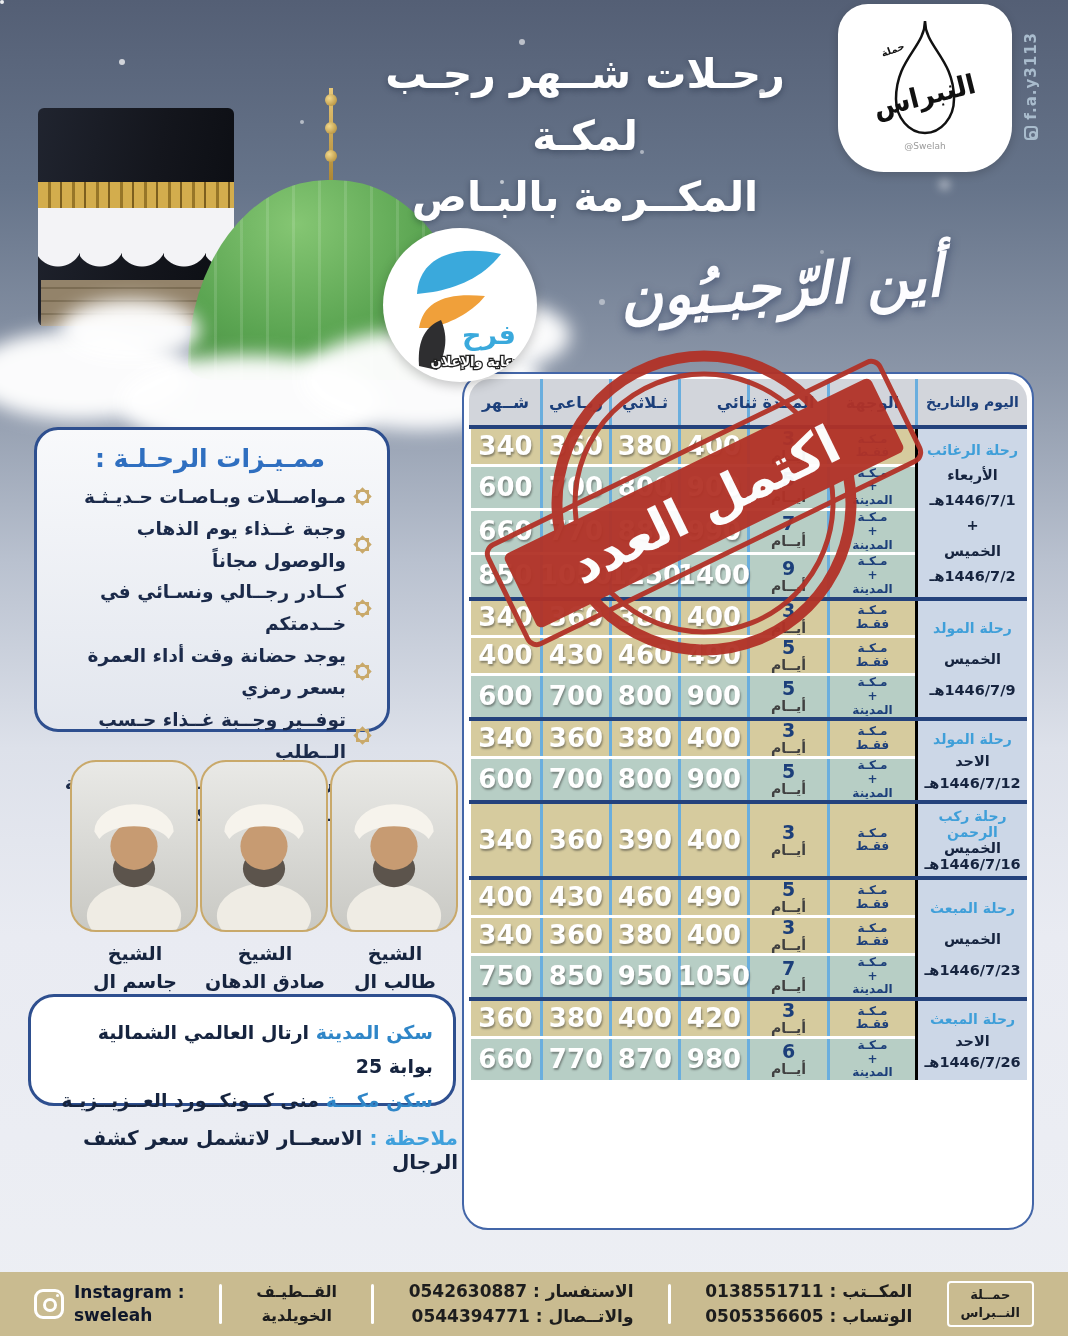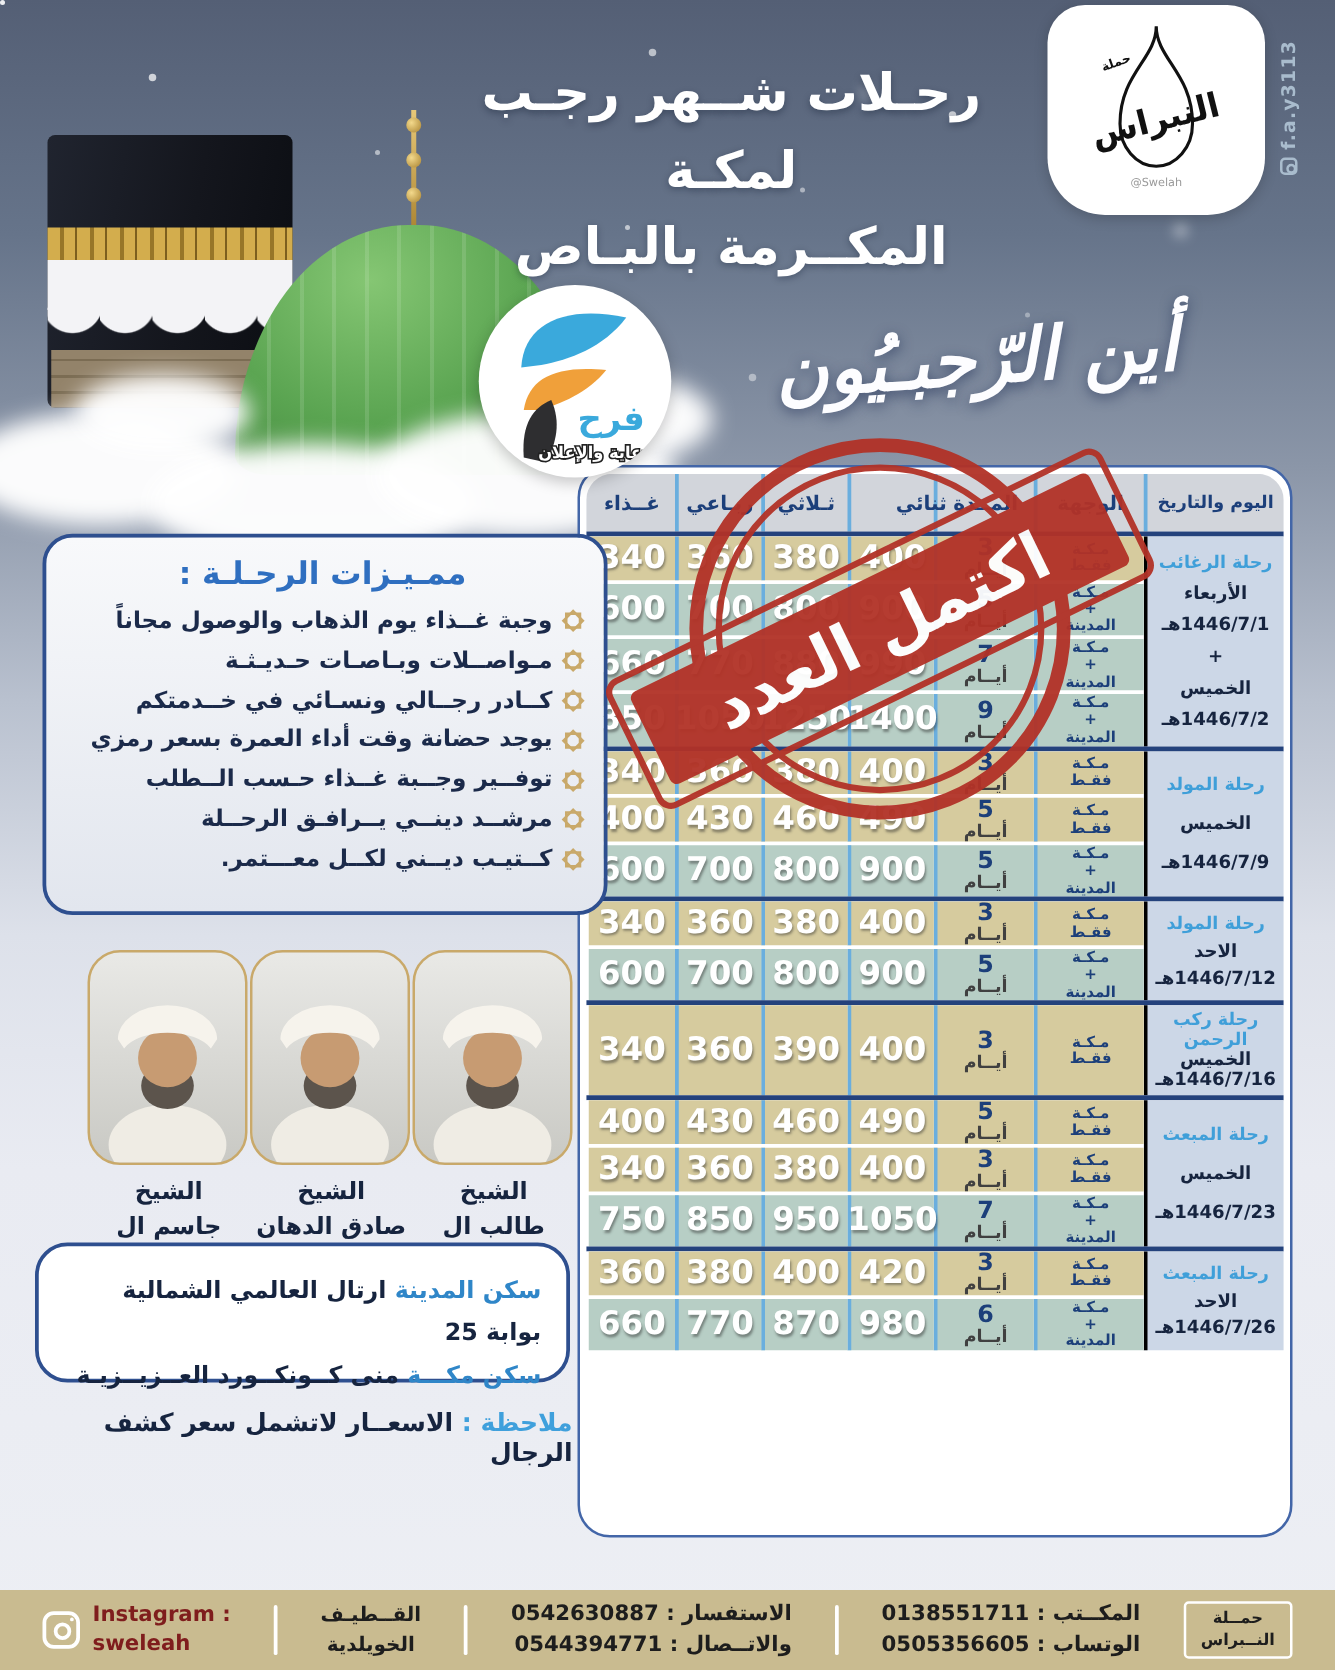--- a/index.html
+++ b/index.html
@@ -51,21 +51,21 @@
   .handle-vert{position:absolute;left:1022px;top:32px;z-index:2;display:flex;flex-direction:column;align-items:center;gap:6px;}
   .handle-vert .txt{writing-mode:vertical-rl;transform:rotate(180deg);color:#a9bccd;font-size:15px;font-weight:bold;letter-spacing:1px;}
   .cam{width:14px;height:14px;border:2px solid #a9bccd;border-radius:4px;position:relative;}
   .cam::after{content:"";position:absolute;left:3px;top:3px;width:4px;height:4px;border:2px solid #a9bccd;border-radius:50%;}
 
   
   .farah{position:absolute;left:383px;top:228px;width:154px;height:154px;border-radius:50%;background:#fff;z-index:7;
     box-shadow:0 4px 12px rgba(0,0,0,.22);overflow:hidden;}
 
   
-  .features{position:absolute;left:34px;top:427px;width:452px;height:305px;z-index:4;
+  .features{position:absolute;left:34px;top:427px;width:356px;height:305px;z-index:4;
     background:linear-gradient(180deg,#f8f9fb 0%,#e2e6ee 100%);border:3px solid #2e4f8f;border-radius:24px;
     padding:14px 18px 22px 14px;direction:rtl;}
   .features-title{color:#2f6fc0;font-size:25px;font-weight:bold;text-align:center;margin-bottom:8px;}
   .feat-item{display:flex;align-items:center;gap:10px;color:#1b2a4a;font-weight:bold;font-size:18.5px;line-height:1.72;}
   .bullet{position:relative;width:13px;height:13px;flex:0 0 13px;border:2px solid #c9a96a;transform:rotate(45deg);background:transparent;}
   .bullet::after{content:"";position:absolute;left:-2px;top:-2px;width:9px;height:9px;border:2px solid #c9a96a;transform:rotate(45deg);}
 
   
   .sheikhs{position:absolute;left:40px;top:760px;width:420px;z-index:4;display:flex;justify-content:flex-end;}
   .sheikh{width:130px;text-align:center;}
@@ -115,21 +115,21 @@
 
   
   .footer{position:absolute;left:0;bottom:0;width:1068px;height:64px;background:#c9bb90;z-index:8;
     display:flex;flex-direction:row-reverse;align-items:center;justify-content:space-between;padding:0 34px;direction:ltr;}
   .f-badge{border:2px solid #fff;border-radius:4px;padding:3px 12px;color:#1d1d1d;font-weight:bold;font-size:13px;
     text-align:center;line-height:1.35;direction:rtl;}
   .f-block{direction:rtl;color:#1d1d1d;font-weight:bold;font-size:17px;line-height:1.45;text-align:right;}
   .f-block .num{direction:ltr;unicode-bidi:embed;letter-spacing:1px;}
   .f-sep{width:3px;height:40px;background:#fff;border-radius:2px;}
   .f-loc{direction:rtl;color:#1d1d1d;font-weight:bold;font-size:16px;line-height:1.5;text-align:center;}
-  .f-insta{display:flex;align-items:center;gap:10px;color:#7f1d1d;font-weight:bold;font-size:17px;line-height:1.35;}
+  .f-insta{display:flex;align-items:center;gap:10px;color:#0f172a;font-weight:bold;font-size:17px;line-height:1.35;}
   .ig{width:30px;height:30px;border:3px solid #fff;border-radius:9px;position:relative;flex:0 0 30px;}
   .ig::after{content:"";position:absolute;left:6px;top:6px;width:8px;height:8px;border:3px solid #fff;border-radius:50%;}
   .ig::before{content:"";position:absolute;right:2px;top:2px;width:3px;height:3px;border-radius:50%;background:#fff;}
 </style>
 </head>
 <body>
 
 <div class="poster">
 
   <div class="snow"></div>
@@ -187,25 +187,25 @@
       <text id="farah-name" x="106" y="116" text-anchor="middle" font-size="27" font-weight="bold" fill="#3aa9dc">فرح</text>
       <text id="farah-tagline" x="98" y="138" text-anchor="middle" font-size="13" font-weight="bold" fill="#ffffff" stroke="#222" stroke-width="2.6" paint-order="stroke">للدعاية والإعلان</text>
     </svg>
   </div>
 
   <div class="features">
     <div class="features-title">ممـيـزات الرحـلـة :</div>
     <div id="features-list">
         <div class="feat-item">
           <span class="bullet"></span>
-          <span>وجبة غــذاء يوم الذهاب والوصول مجاناً</span>
+          <span>مـواصــلات وبـاصـات حـديـثـة</span>
         </div>
         <div class="feat-item">
           <span class="bullet"></span>
-          <span>مـواصــلات وبـاصـات حـديـثـة</span>
+          <span>وجبة غــذاء يوم الذهاب والوصول مجاناً</span>
         </div>
         <div class="feat-item">
           <span class="bullet"></span>
           <span>كــادر رجــالي ونسـائي في خــدمتكم</span>
         </div>
         <div class="feat-item">
           <span class="bullet"></span>
           <span>يوجد حضانة وقت أداء العمرة بسعر رمزي</span>
         </div>
         <div class="feat-item">
@@ -286,21 +286,21 @@
 
   <div class="panel">
     <div class="tbl" id="price-table">
         <div class="thead">
           <div class="th w-date" style="font-size: 14px;">اليوم والتاريخ</div>
           <div class="th w-dest" style="font-size: 16px;">الوجهة</div>
           <div class="th w-dur" style="font-size: 16px;">المــدة</div>
           <div class="th w-price" style="font-size: 16px; padding-left: 46px;">ثنائي</div>
           <div class="th w-price" style="font-size: 16px;">ثـلاثي</div>
           <div class="th w-price" style="font-size: 16px;">ربـاعي</div>
-          <div class="th w-price" style="font-size: 16px;">غــذاء</div>
+          <div class="th w-price" style="font-size: 16px;">شــهر</div>
         </div>
         <div class="hsep"></div>
         <div class="group">
           <div class="gdate">
             <div class="gtrip">رحلة الرغائب</div>
             <div class="gline">الأربعاء</div>
             <div class="gline">1446/7/1هـ</div>
             <div class="gline">+</div>
             <div class="gline">الخميس</div>
             <div class="gline">1446/7/2هـ</div>

